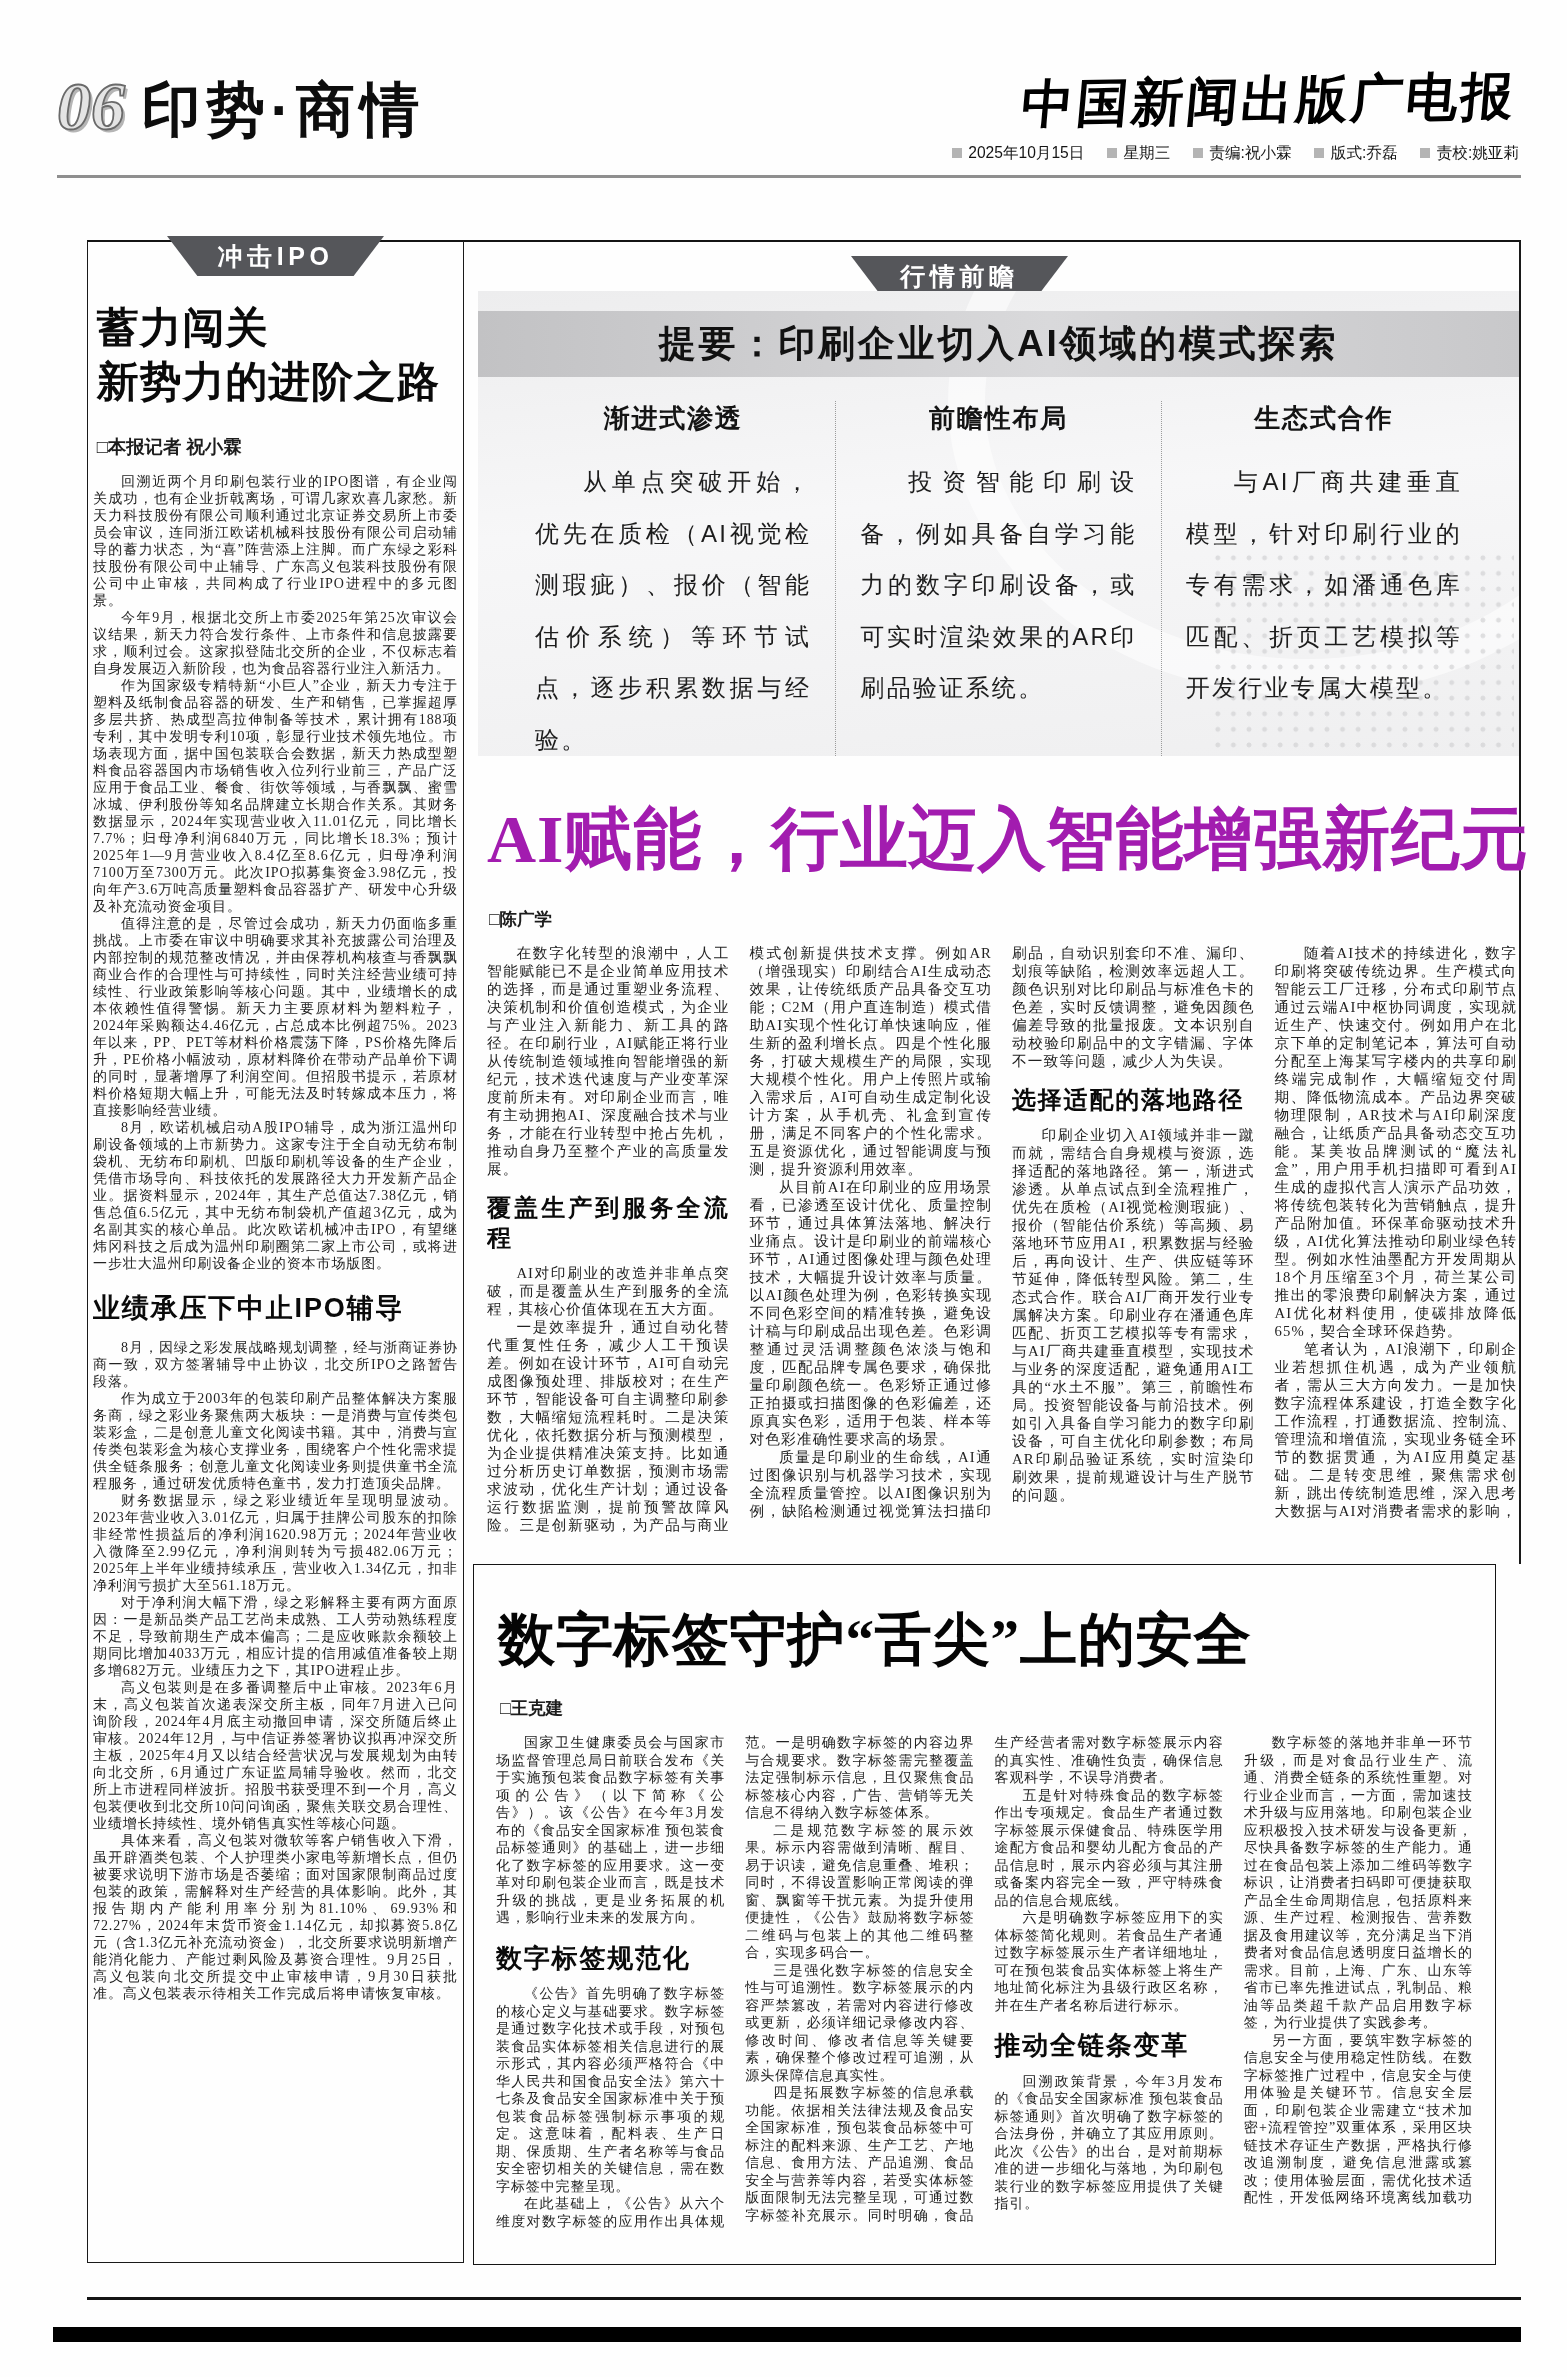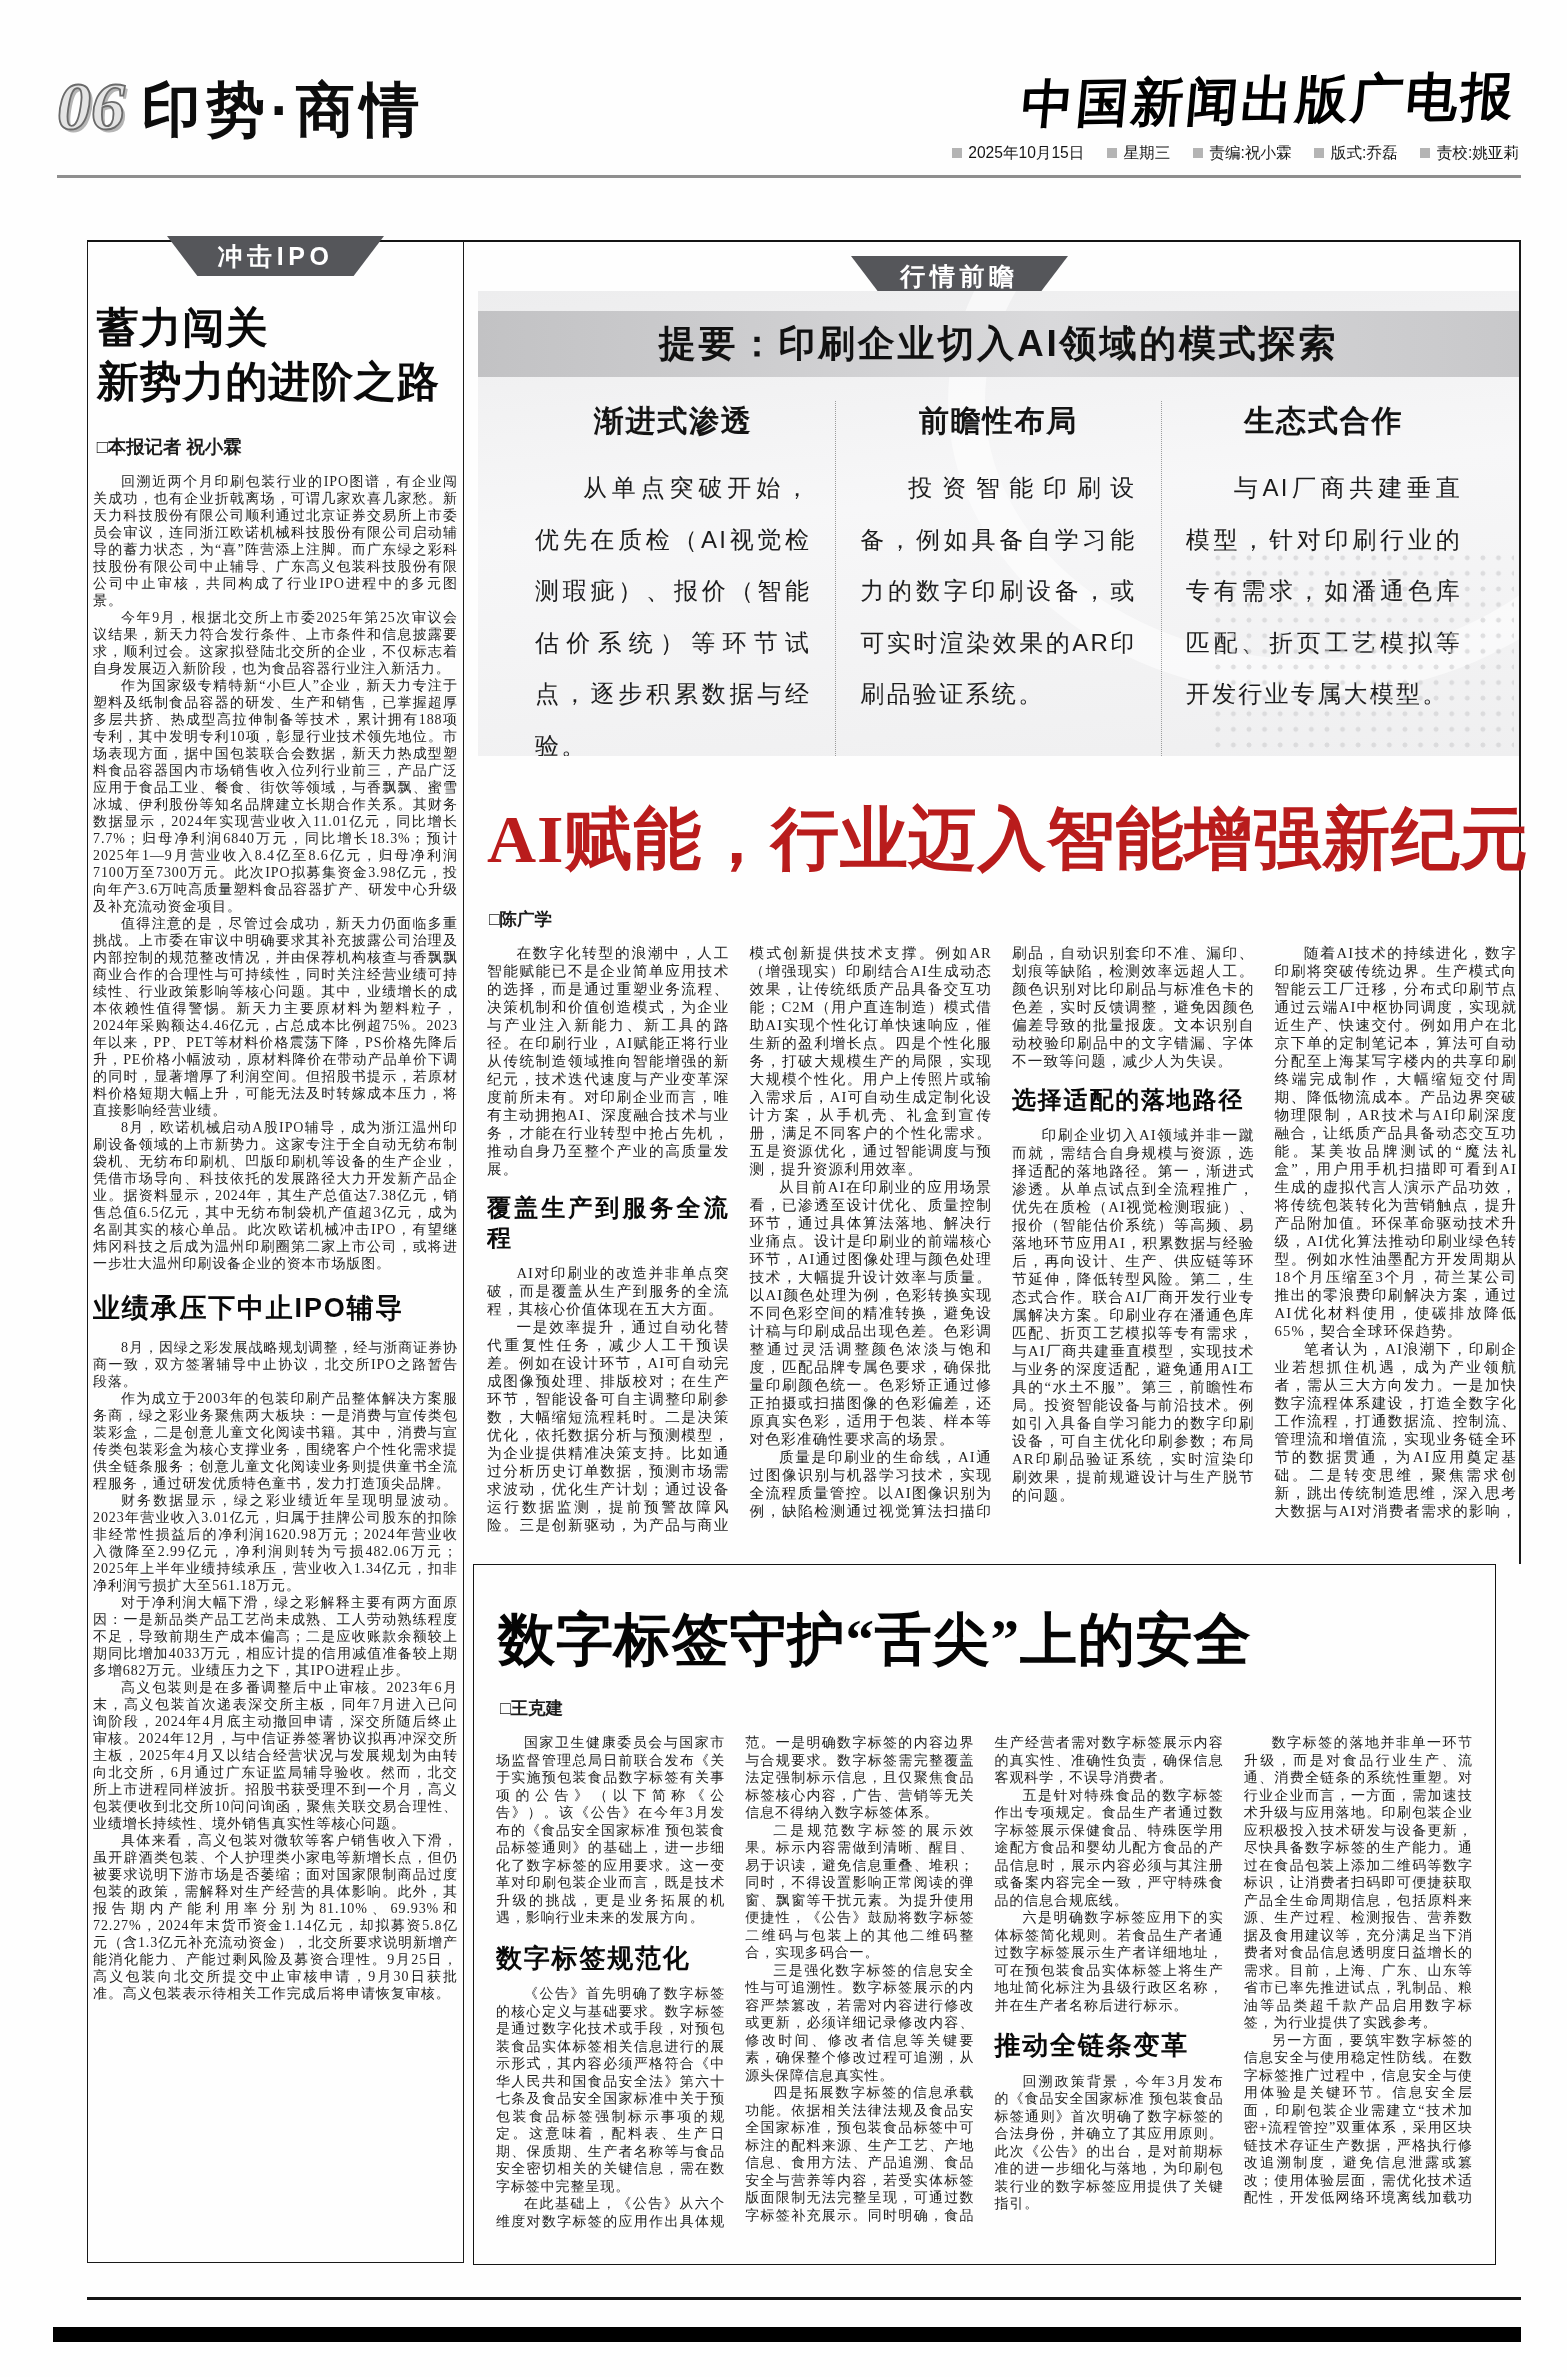--- a/index.html
+++ b/index.html
@@ -44,28 +44,28 @@
         border:37px solid rgba(255,255,255,.55);}
   .pv-band{position:relative;margin-top:20px;height:66px;
         background:linear-gradient(90deg,#c2c2c4 0%,#d9d9db 55%,#c8c8ca 100%);
         display:flex;align-items:center;justify-content:center;}
   .pv-band h2{margin:0;font-family:"Liberation Sans","DejaVu Sans",sans-serif;font-size:37px;font-weight:900;
         letter-spacing:2.8px;color:#111;}
   .pv-cols{position:relative;display:flex;padding:24px 33px 0;}
   .pv-col{flex:1;padding:0 24px;}
   .pv-col + .pv-col{border-left:1.8px dotted #9b9b9b;}
   .pv-col h4{margin:0 0 20px;text-align:center;font-family:"Liberation Sans","DejaVu Sans",sans-serif;
-        font-size:30px;font-weight:900;letter-spacing:1.8px;color:#141414;}
+        font-size:26px;font-weight:900;letter-spacing:1.8px;color:#141414;}
   .pv-col p{margin:0;font-size:24px;line-height:2.15;letter-spacing:2.3px;text-align:justify;
         text-indent:2em;color:#1c1c1c;font-family:"Liberation Sans","DejaVu Sans",sans-serif;font-weight:500;}
   .pv-dots{position:absolute;right:5.5px;bottom:3.7px;width:304px;height:202px;opacity:.65;
         background-image:radial-gradient(circle,#cfcfd1 2.2px,transparent 2.7px);background-size:15.6px 15.6px;}
   
   .ai-title{position:absolute;left:487px;top:802px;width:1035px;font-size:68px;font-weight:900;
-        letter-spacing:0.9px;line-height:1.1;white-space:nowrap;color:#b91c1c;}
+        letter-spacing:0.9px;line-height:1.1;white-space:nowrap;color:#a21caf;}
   .ai-byline{position:absolute;left:489px;top:907px;font-family:"Liberation Sans","DejaVu Sans",sans-serif;
         font-size:17.5px;font-weight:bold;}
   .col-flow{text-align:justify;font-size:14.7px;line-height:18px;letter-spacing:1.1px;color:#222;}
   .col-flow p{margin:0;text-indent:2em;}
   .ai-body{position:absolute;left:487px;top:944px;width:1030px;height:593px;overflow:hidden;
         column-count:4;column-gap:20px;}
   .col-flow h3{font-size:24px;line-height:1.25;margin:14.7px 0 11px;text-indent:0;}
   .vrule-right{position:absolute;left:1519px;top:241px;width:1.8px;height:1323px;background:#1a1a1a;}
   
   .bbox{position:absolute;left:473px;top:1564px;width:1023px;height:701px;border:1.8px solid #141414;

